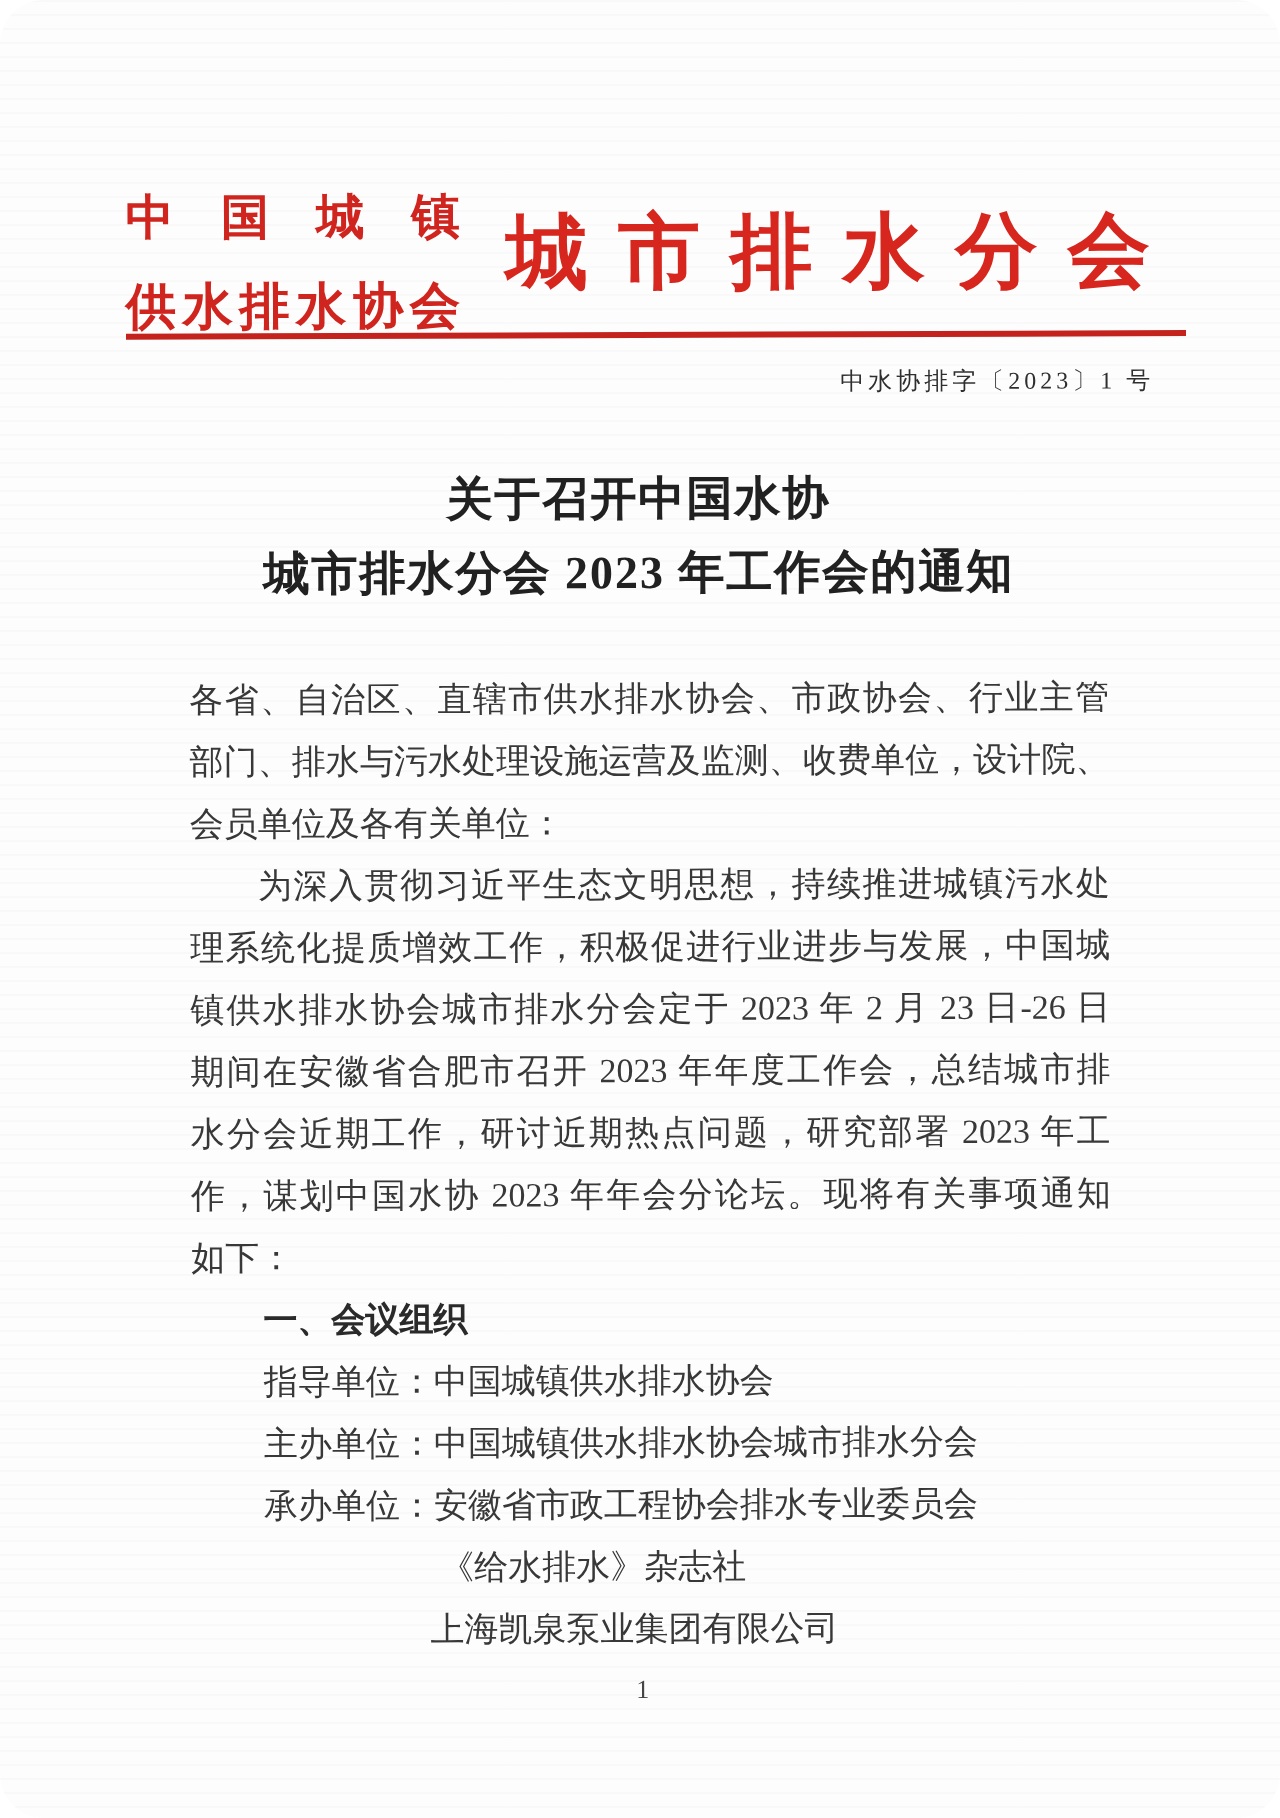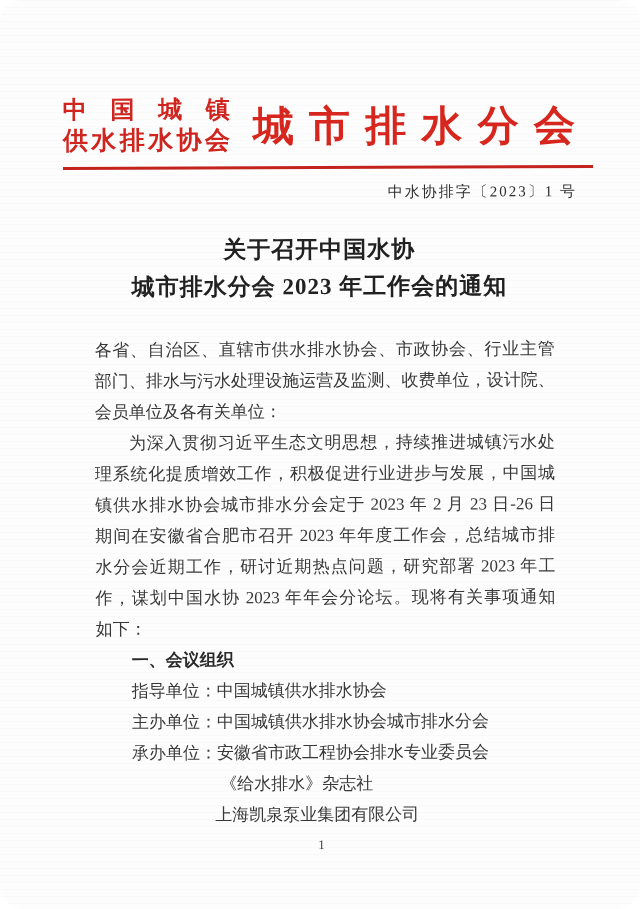--- a/index.html
+++ b/index.html
@@ -46,21 +46,21 @@
   }
   .org-line1 {
     font-size: 24px;
     line-height: 30px;
     text-align: justify;
     text-align-last: justify;
   }
   .org-line2 {
     font-size: 25px;
     line-height: 31px;
-    margin-top: 0;
+    margin-top: 14px;
     text-align: justify;
     text-align-last: justify;
   }
   .branch-name {
     position: absolute;
     left: 254px;
     top: 99px;
     width: 322px;
     font-size: 41px;
     line-height: 54px;
@@ -75,21 +75,21 @@
     left: 64px;
     top: 166px;
     width: 530px;
     height: 3px;
     background: #c3221d;
   }
   .doc-number {
     position: absolute;
     top: 183px;
     right: 62px;
-    font-size: 15px;
+    font-size: 12px;
     letter-spacing: 2px;
     color: #2f2f2f;
   }
 
   
   .notice-title {
     position: absolute;
     left: 0;
     top: 231px;
     width: 100%;

